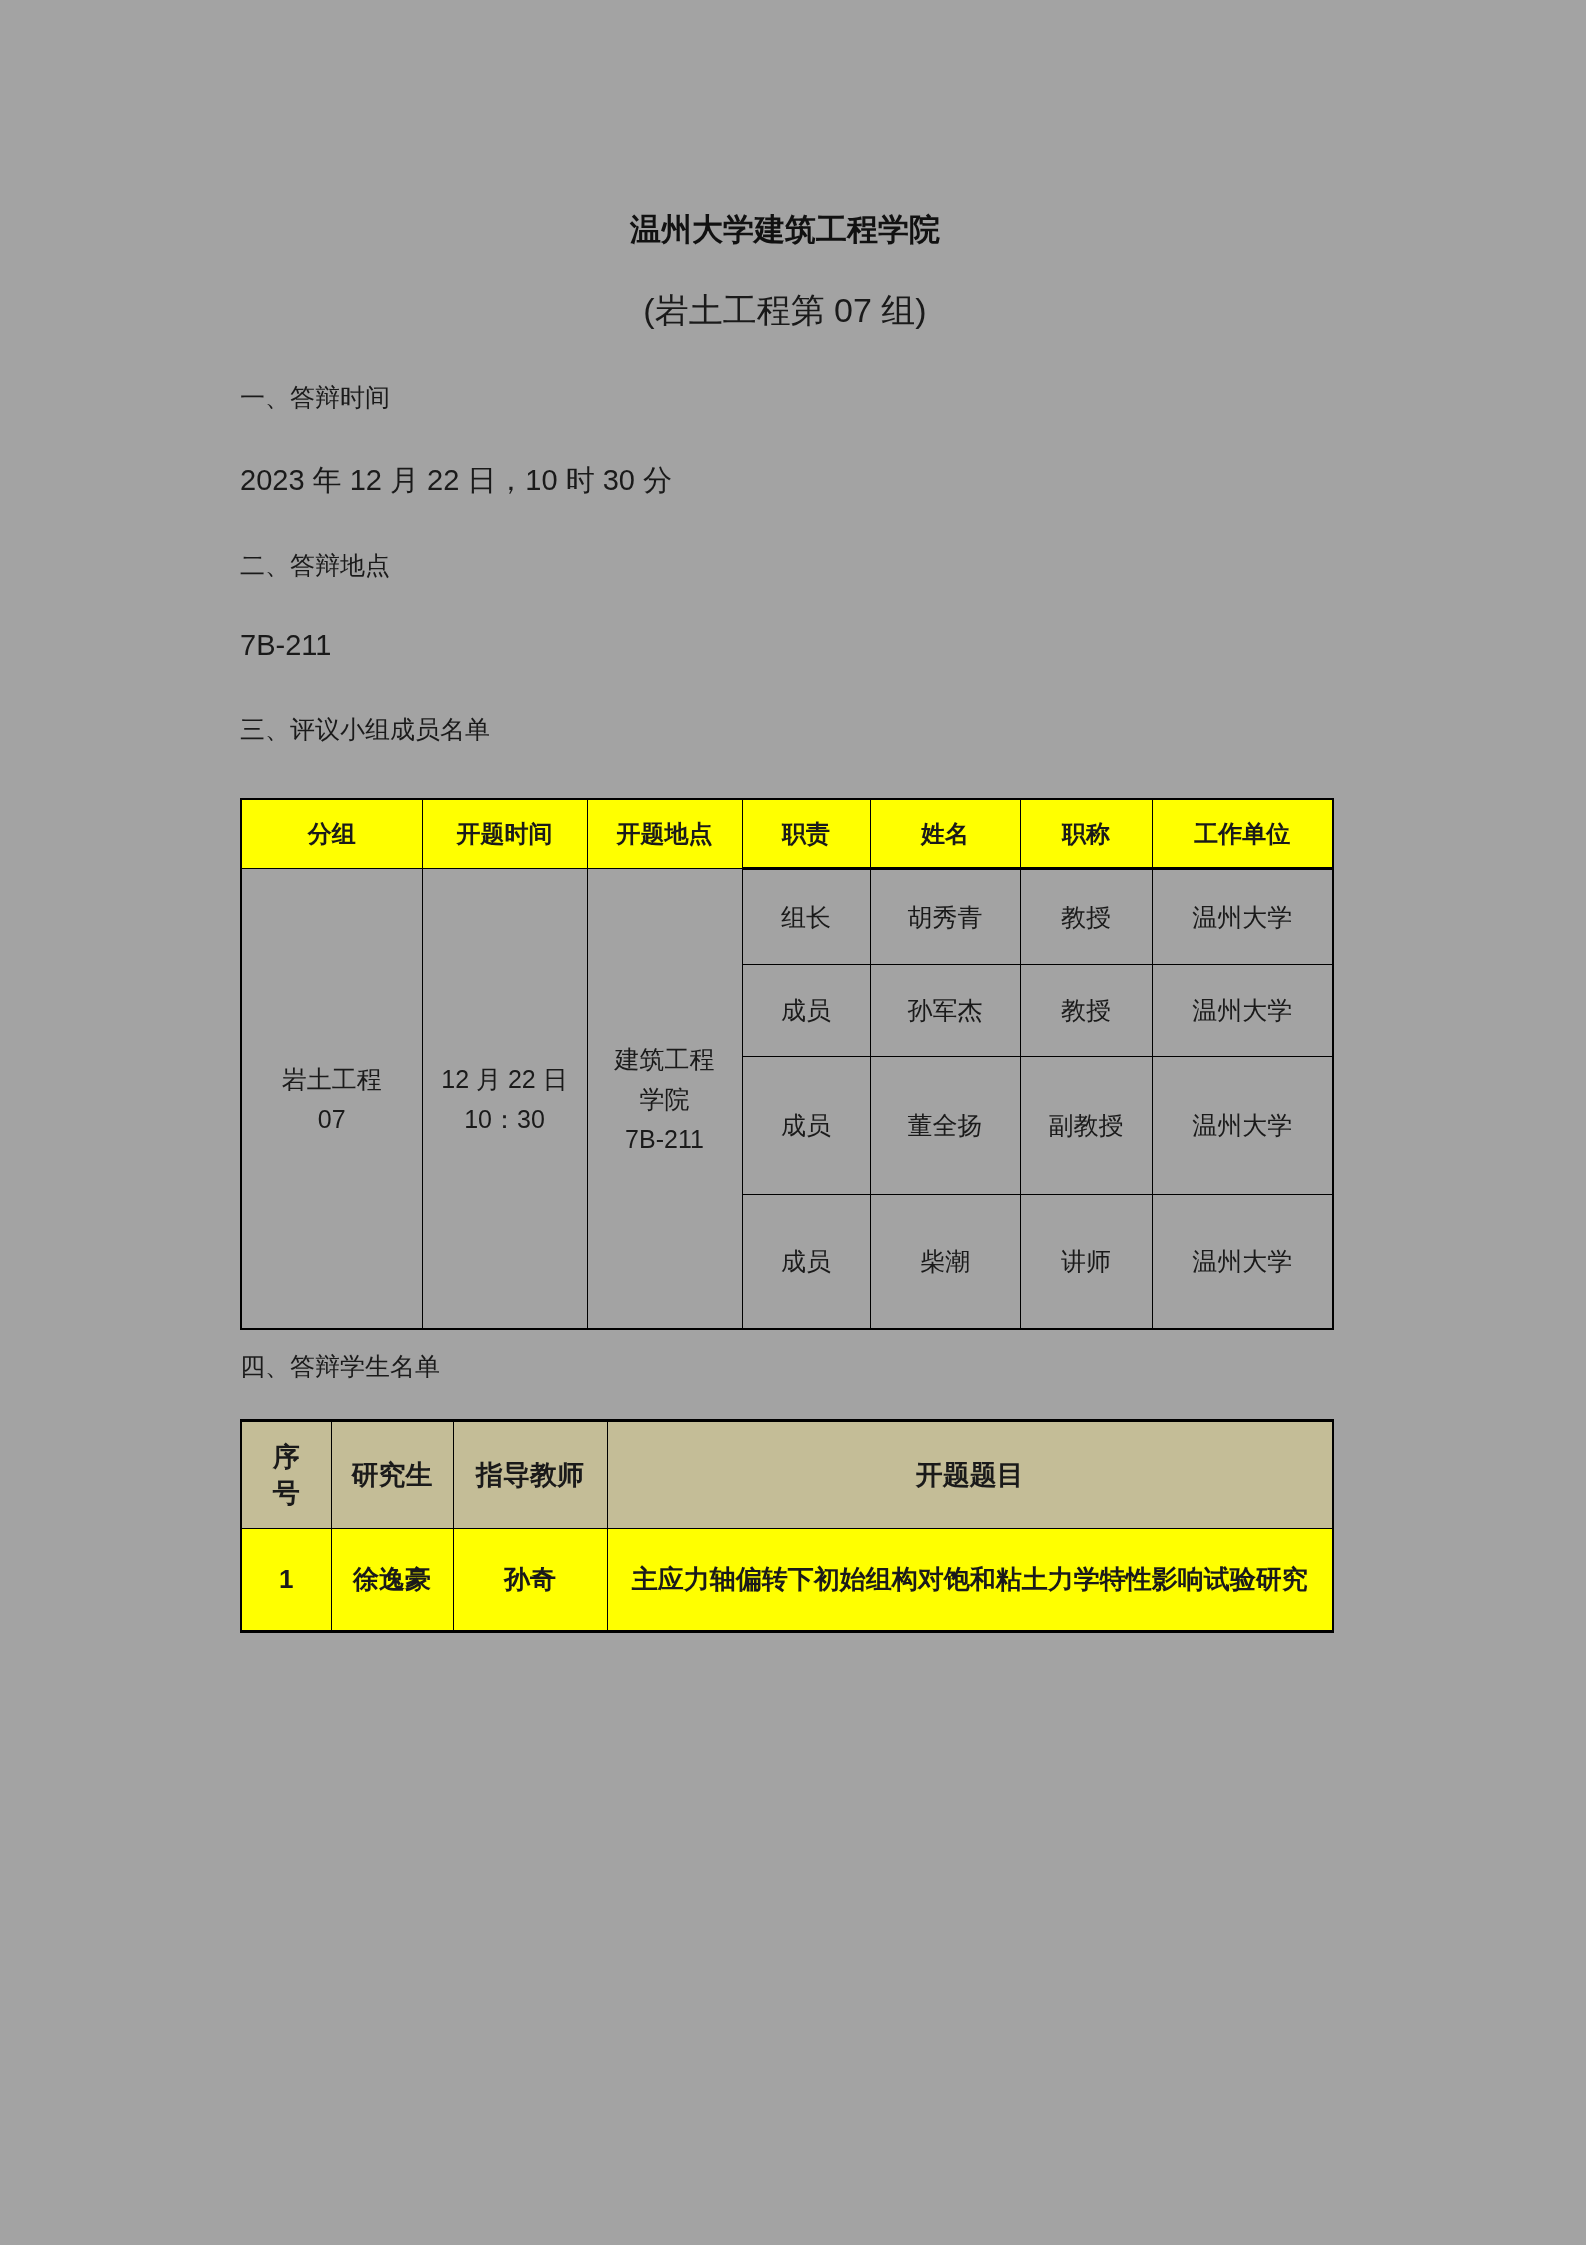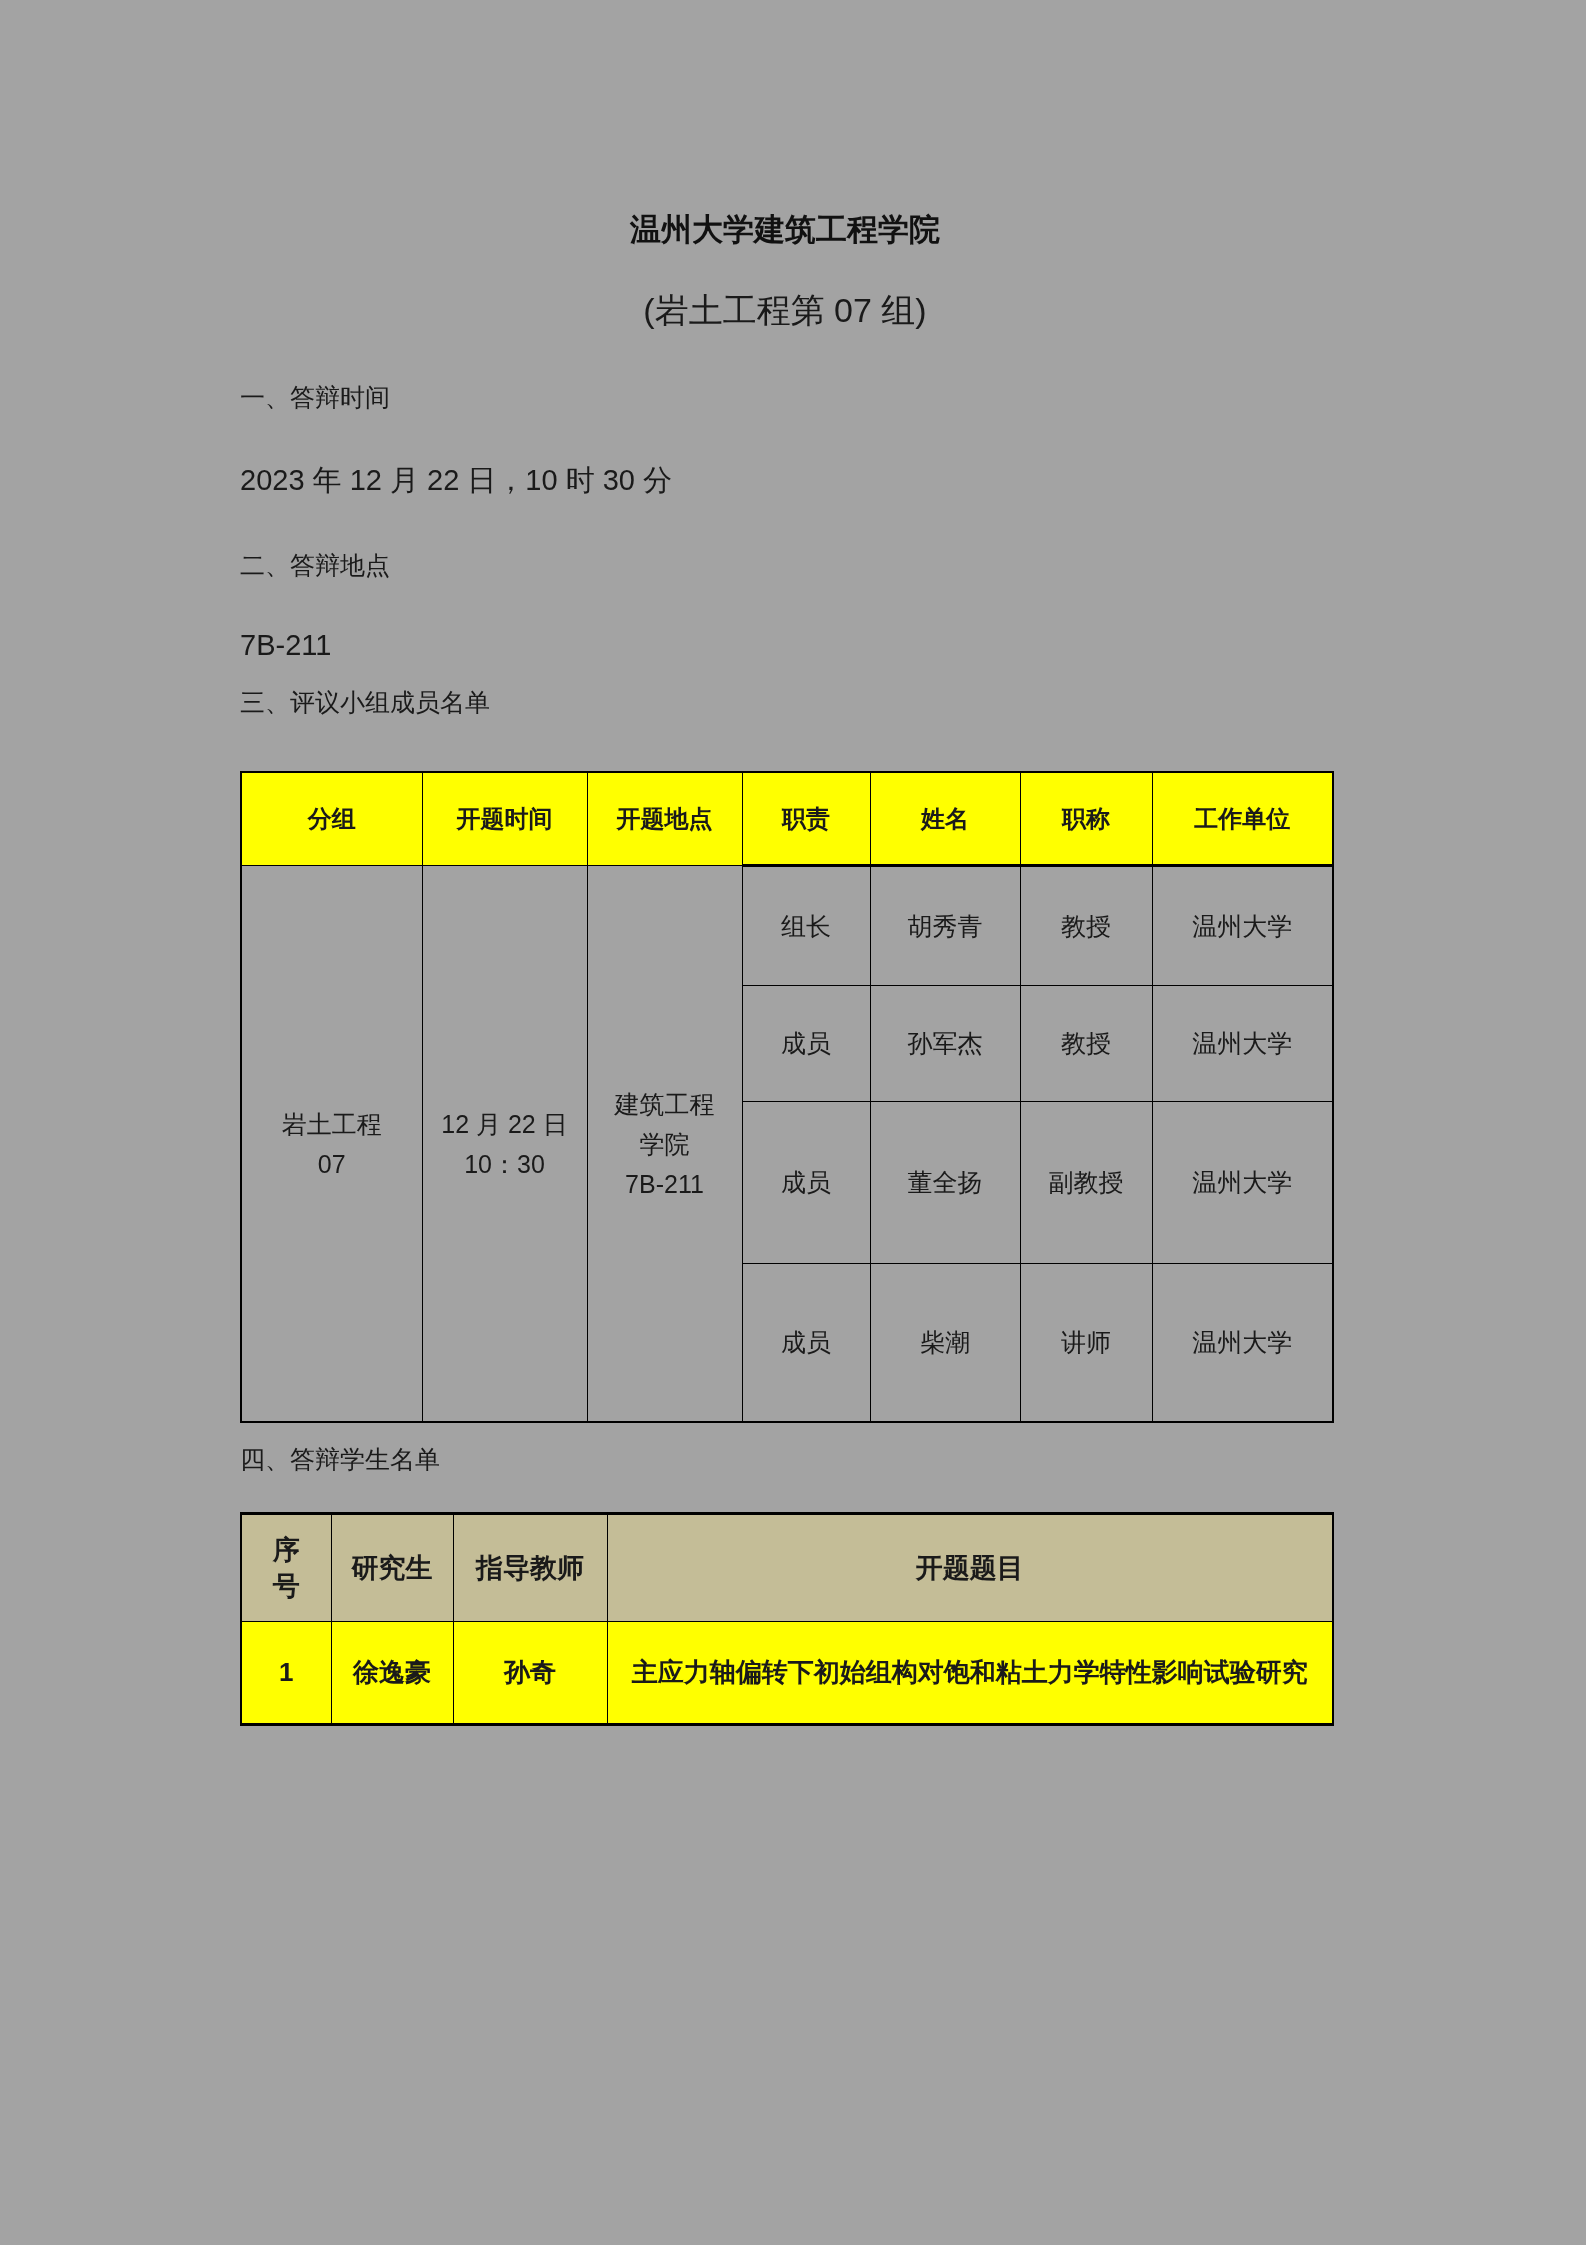--- a/index.html
+++ b/index.html
@@ -45,37 +45,37 @@
     line-height: 42px;
     margin-top: 42px;
   }
   .sec-body {
     font-size: 29px;
     line-height: 42px;
     margin-top: 41px;
   }
   .sec-heading.s2 { margin-top: 43px; }
   .sec-body.b2   { margin-top: 38px; }
-  .sec-heading.s3 { margin-top: 15px; }
+  .sec-heading.s3 { margin-top: 42px; }
   .sec-heading.s4 { margin-top: 15px; }
 
   
   table.committee {
     border-collapse: collapse;
     table-layout: fixed;
     width: 1092px;
     margin-top: 48px;
     border: 2px solid #000;
     font-size: 25px;
   }
   table.committee td, table.committee th {
     border: 1px solid #000;
     text-align: center;
     vertical-align: middle;
-    padding: 16px 4px;
+    padding: 4px 4px;
     overflow: hidden;
   }
   table.committee th {
     background: #FFFF00;
     font-weight: bold;
     font-size: 24px;
     height: 59px;
     border-bottom: 1px solid #000;
   }
   table.committee th.thick-bottom {

